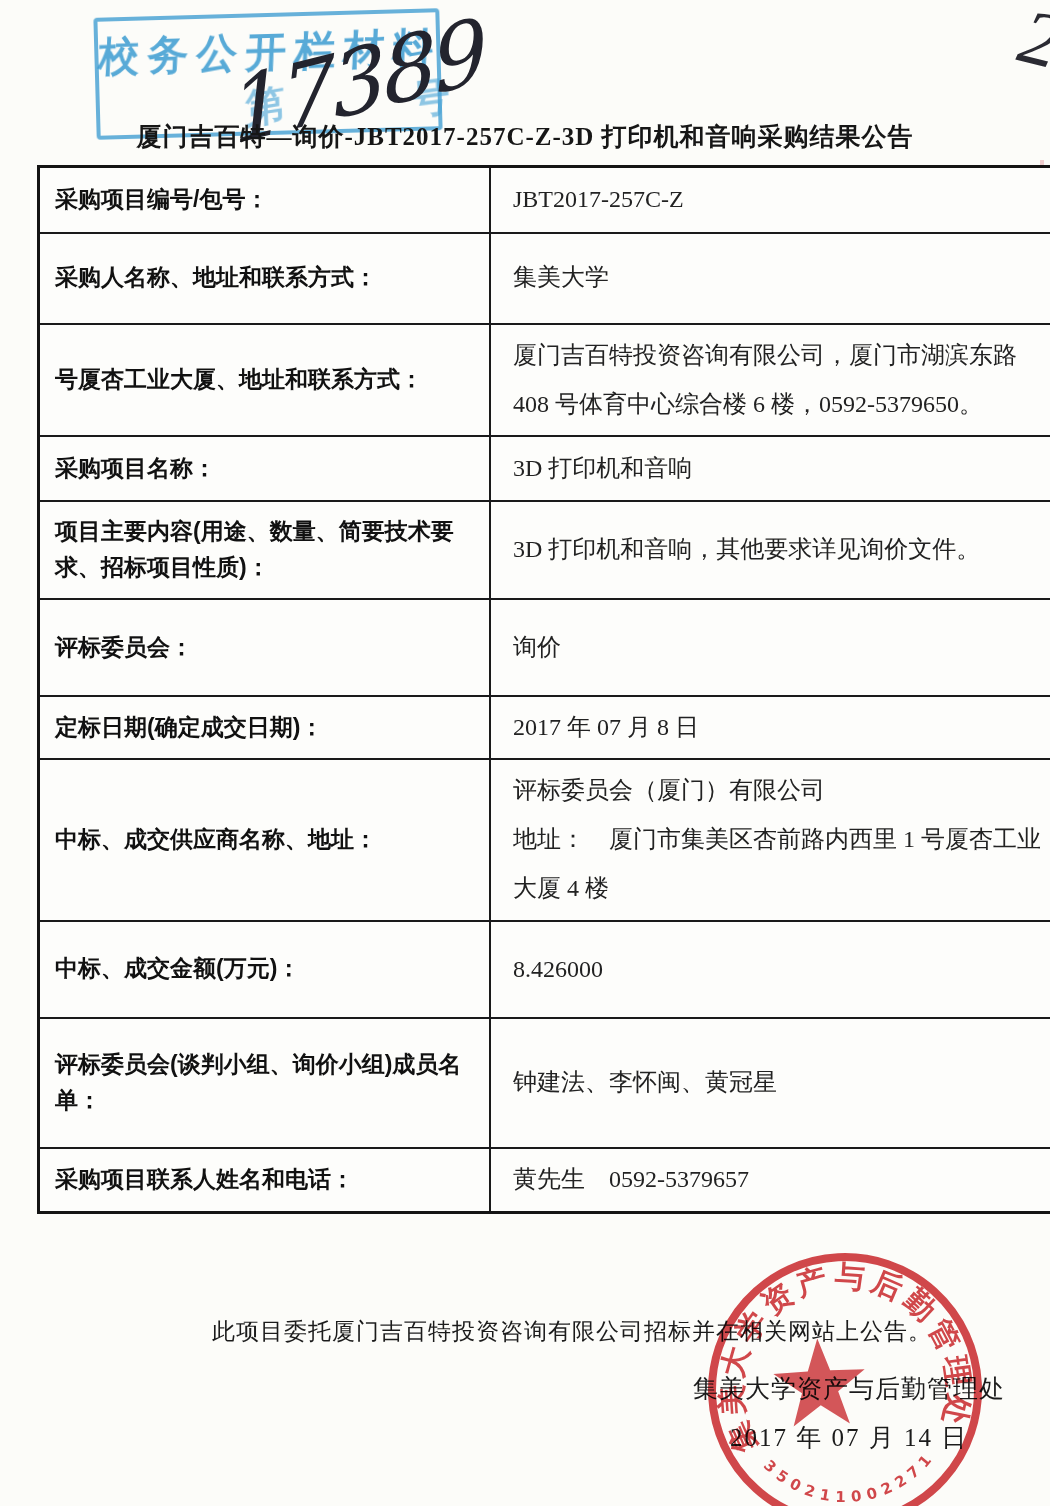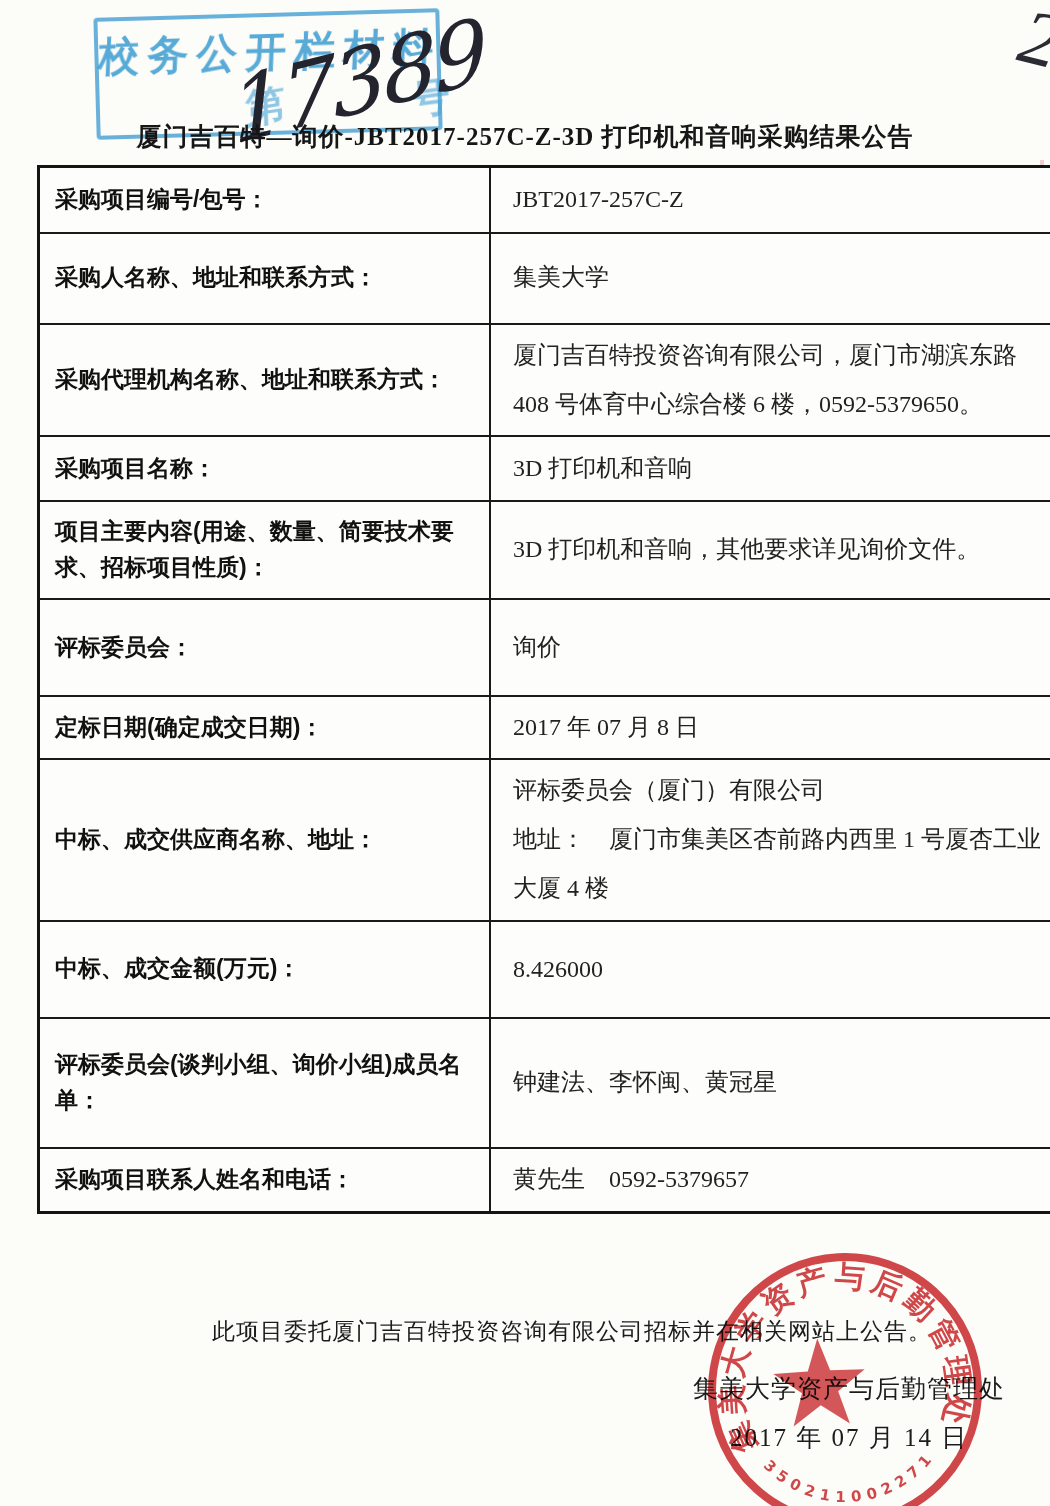--- a/index.html
+++ b/index.html
@@ -182,21 +182,21 @@
     </tr>
 
     <tr>
       <td class="c-label">采购人名称、地址和联系方式：</td>
       <td class="c-value">
             <div>集美大学</div>
           </td>
     </tr>
 
     <tr>
-      <td class="c-label">采购代理机构名称、地址和联系方式：</td>
+      <td class="c-label">号厦杏工业大厦、地址和联系方式：</td>
       <td class="c-value">
             <div>厦门吉百特投资咨询有限公司，厦门市湖滨东路 408 号体育中心综合楼 6 楼，0592-5379650。</div>
           </td>
     </tr>
 
     <tr>
       <td class="c-label">采购项目名称：</td>
       <td class="c-value">
             <div>3D 打印机和音响</div>
           </td>

